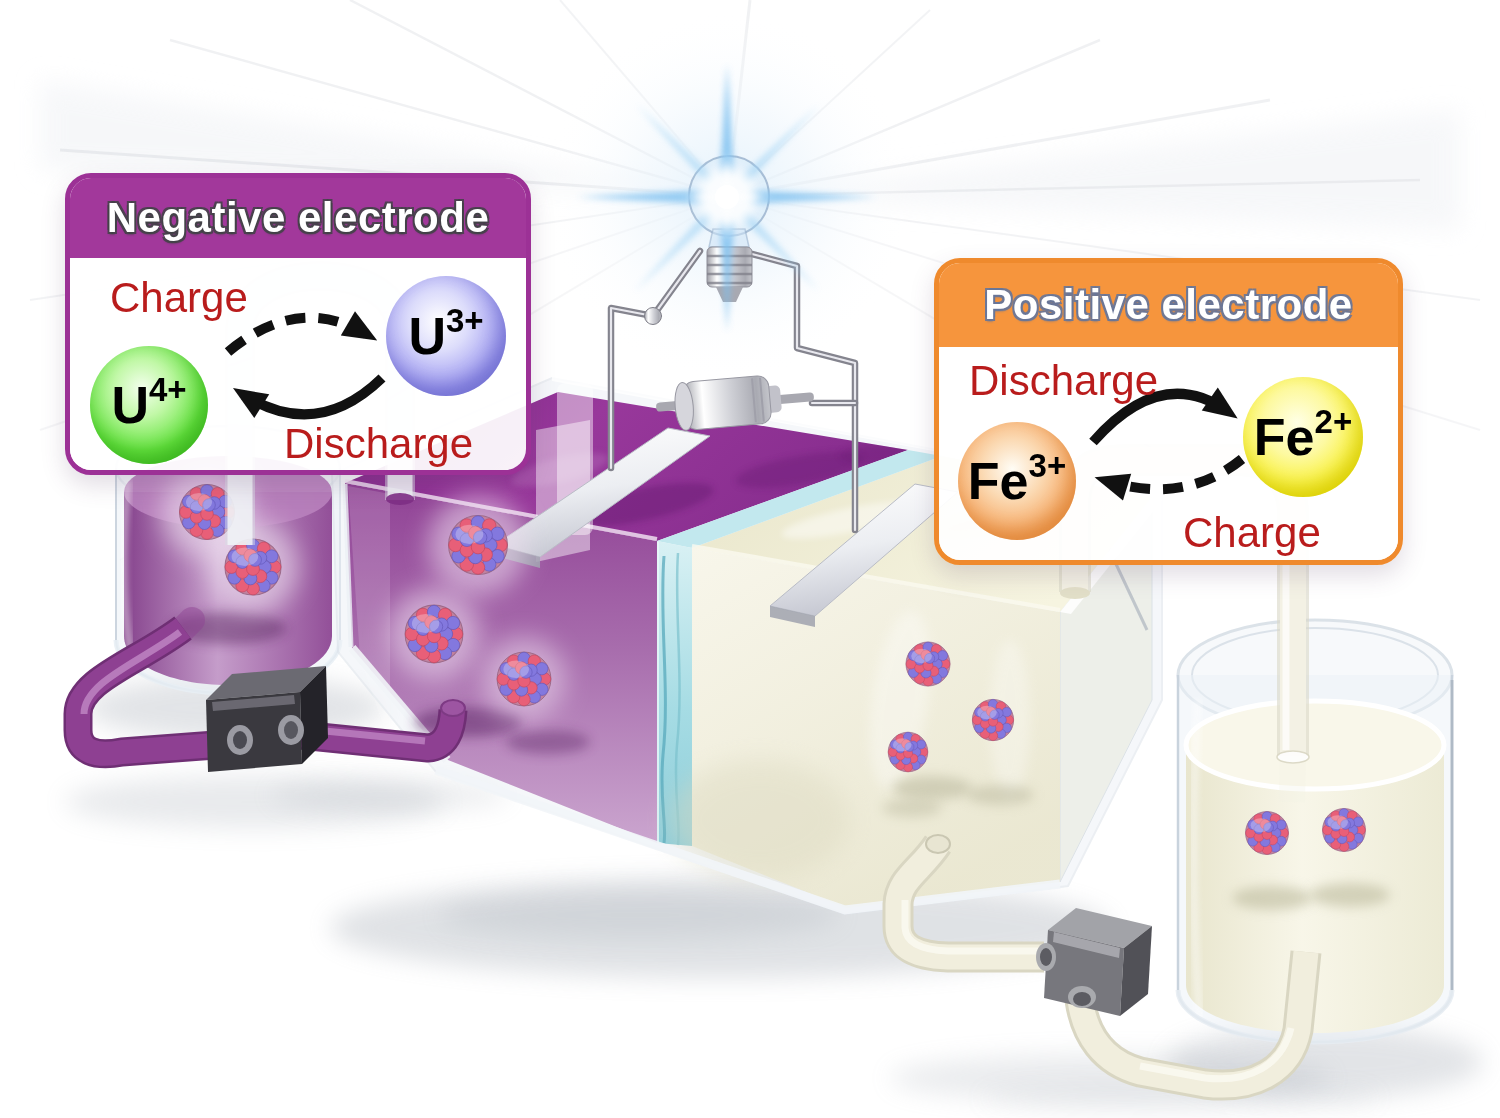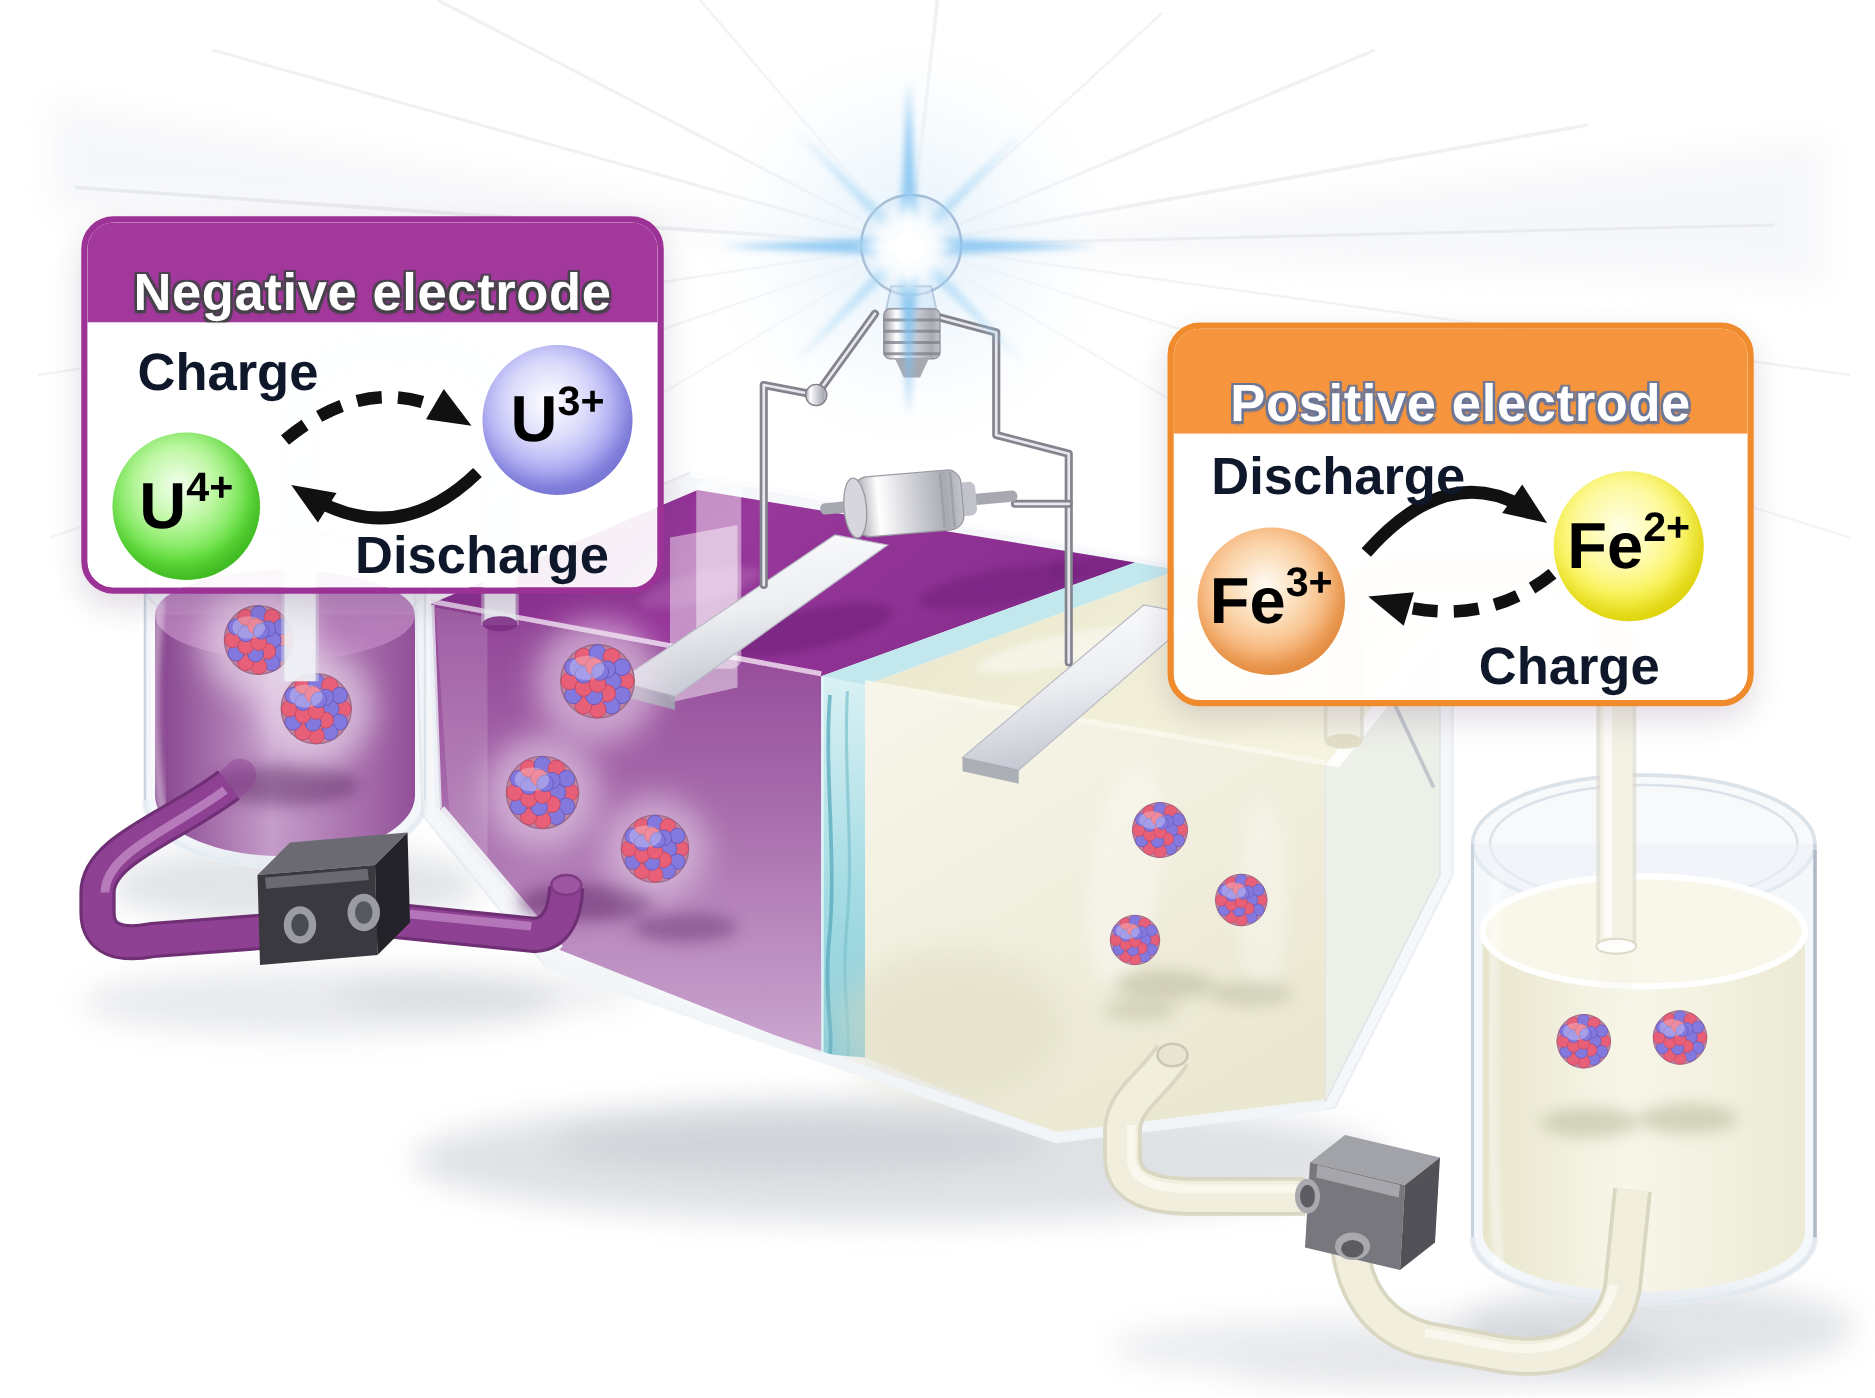--- a/index.html
+++ b/index.html
@@ -4,35 +4,35 @@
 <style>
   html,body{margin:0;padding:0;background:#fff;}
   .stage{position:relative;width:1500px;height:1118px;overflow:hidden;background:#ffffff;
          font-family:"Liberation Sans", sans-serif;}
   .scene-svg{position:absolute;left:0;top:0;}
   
   .panel{position:absolute;box-sizing:border-box;border-radius:26px;overflow:hidden;
          box-shadow:0 10px 24px rgba(90,60,100,.18);}
   .panel.neg{left:65px;top:173px;width:466px;height:302px;border:5px solid #9c3196;}
   .panel.pos{left:934px;top:258px;width:469px;height:307px;border:5px solid #ef8a2d;}
-  .panel-header{display:flex;align-items:flex-end;justify-content:center;
+  .panel-header{display:flex;align-items:center;justify-content:center;
                 font-weight:bold;font-size:42px;color:#ffffff;letter-spacing:.5px;}
   .neg .panel-header{height:80px;background:#a2389b;
       text-shadow:-2px -2px 0 rgba(66,66,70,.85),2px -2px 0 rgba(66,66,70,.85),
                   -2px 2px 0 rgba(66,66,70,.85),2px 2px 0 rgba(66,66,70,.85),
                   0 3px 2px rgba(66,66,70,.6);}
   .pos .panel-header{height:84px;background:#f6953d;
       text-shadow:-2px -2px 0 rgba(104,118,152,.9),2px -2px 0 rgba(104,118,152,.9),
                   -2px 2px 0 rgba(104,118,152,.9),2px 2px 0 rgba(104,118,152,.9),
                   0 3px 2px rgba(104,118,152,.55);}
   .panel-body{position:relative;background:rgba(255,255,255,.93);}
   .neg .panel-body{height:212px;}
   .pos .panel-body{height:213px;}
   .arrow-svg{position:absolute;left:0;top:0;width:100%;height:100%;}
-  .rx-label{position:absolute;font-weight:bold;font-size:42px;color:#0f172a;white-space:nowrap;}
+  .rx-label{position:absolute;font-weight:normal;font-size:42px;color:#b91c1c;white-space:nowrap;}
   .ion{position:absolute;border-radius:50%;display:flex;align-items:center;justify-content:center;
        color:#000;font-weight:bold;}
   .ion-base{font-size:52px;line-height:1;}
   .ion-sup{font-size:33px;line-height:1;position:relative;top:-16px;}
   .ion.u4{left:20px;top:88px;width:118px;height:118px;
     background:radial-gradient(circle at 44% 36%, #f4ffee 0%, #c2f8a8 28%, #66e440 62%, #3fce1b 100%);
     box-shadow:inset -6px -10px 18px rgba(30,140,10,.45);}
   .ion.u3{left:316px;top:18px;width:120px;height:120px;
     background:radial-gradient(circle at 44% 38%, #ffffff 0%, #dcdcfb 30%, #9b97f0 68%, #8280e8 100%);
     box-shadow:inset -6px -10px 18px rgba(70,70,170,.4);}

